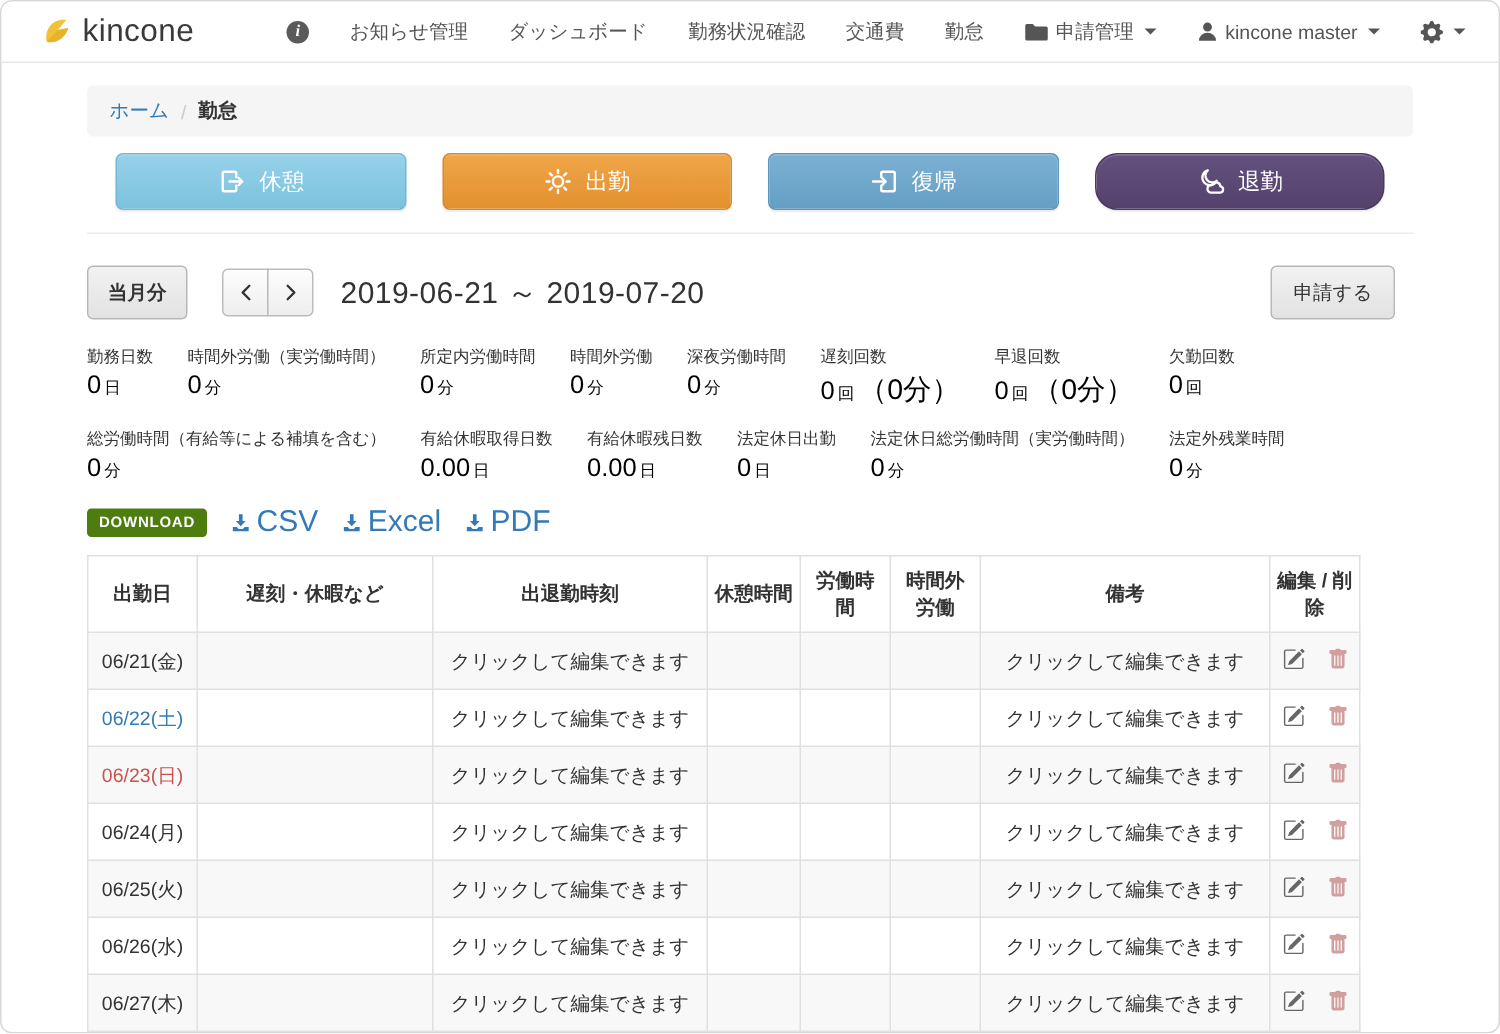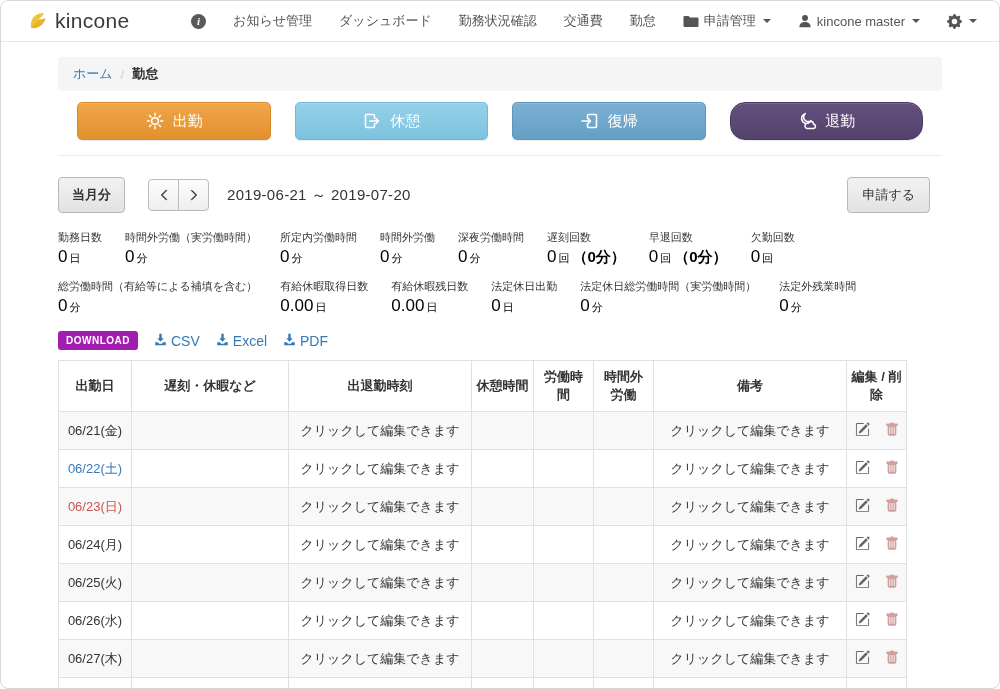--- a/index.html
+++ b/index.html
@@ -69,39 +69,39 @@
     border-radius: 4px; padding: 8px 13px; cursor: pointer;
   }
   .pager { display: inline-flex; margin-left: 23px; }
   .pager button {
     width: 31px; height: 32px; background: linear-gradient(#fdfdfd,#eee);
     border: 1px solid #bbb; cursor: pointer; display: inline-flex;
     align-items: center; justify-content: center; padding: 0;
   }
   .pager button:first-child { border-radius: 4px 0 0 4px; }
   .pager button:last-child  { border-radius: 0 4px 4px 0; margin-left: -1px; }
-  .range-text { margin-left: 18px; font-size: 15px; color: #333; letter-spacing: .3px; }
+  .range-text { margin-left: 18px; font-size: 20px; color: #333; letter-spacing: .3px; }
   .apply-btn { margin-left: auto; margin-right: 12px; font-weight: normal; padding: 8px 14px; }
 
   .stats-row { margin-top: 17px; display: flex; gap: 23px; align-items: flex-start; }
   .stats-row + .stats-row { margin-top: 12px; }
   .stat-label { font-size: 11px; color: #333; white-space: nowrap; }
   .stat-value { margin-top: 2px; color: #000000; }
   .stat-value .num { font-size: 17px; }
   .stat-value .unit { font-size: 11px; margin-left: 2px; }
-  .stat-value .extra { font-size: 15px; margin-left: 3px; font-weight: bold; }
+  .stat-value .extra { font-size: 19px; margin-left: 3px; }
 
   .download-row { margin-top: 15px; display: flex; align-items: center; gap: 16px; }
   .dl-badge {
-    background: #a21caf; color: #fff; font-size: 10px; font-weight: bold;
+    background: #4d7c0f; color: #fff; font-size: 10px; font-weight: bold;
     letter-spacing: .5px; padding: 4px 8px; border-radius: 3px; cursor: pointer;
   }
   .dl-link {
-    color: #337ab7; font-size: 14px; text-decoration: none; cursor: pointer;
-    display: inline-flex; align-items: flex-start; gap: 4px;
+    color: #337ab7; font-size: 20px; text-decoration: none; cursor: pointer;
+    display: inline-flex; align-items: center; gap: 4px;
   }
 
   
   table.attendance {
     margin-top: 10px; width: 848px; border-collapse: collapse;
     font-size: 13px; table-layout: fixed;
   }
   .attendance th, .attendance td { border: 1px solid #e0e0e0; text-align: center; }
   .attendance th { padding: 7px 4px; color: #333; font-weight: bold; background: #fff; }
   .attendance td { height: 38px; color: #333; }
@@ -168,37 +168,37 @@
 
   <div class="content">
 
     <div class="breadcrumb">
       <a>ホーム</a>
       <span class="sep">/</span>
       <span class="active">勤怠</span>
     </div>
 
     <div class="actions">
+      <button class="action-btn btn-break">
+        <span style="display:inline-flex;">
+          <svg width="20" height="20" viewBox="0 0 20 20" fill="none" stroke="#fff" stroke-width="1.6" stroke-linecap="round" stroke-linejoin="round">
+            <path d="M12.5 12.8 v2.7 a1 1 0 0 1 -1 1 h-7 a1 1 0 0 1 -1 -1 v-11 a1 1 0 0 1 1 -1 h7 a1 1 0 0 1 1 1 v2.7"></path>
+            <path d="M8 10 h8.5 M14 7.5 L16.5 10 L14 12.5"></path>
+          </svg>
+        </span>
+        <span>休憩</span>
+      </button>
       <button class="action-btn btn-clockin">
         <span style="display:inline-flex;">
           <svg width="20" height="20" viewBox="0 0 20 20" fill="none" stroke="#fff" stroke-width="1.6" stroke-linecap="round">
             <circle cx="10" cy="10" r="3.4"></circle>
             <path d="M10 2.3v2 M10 15.7v2 M2.3 10h2 M15.7 10h2 M4.55 4.55l1.4 1.4 M14.05 14.05l1.4 1.4 M4.55 15.45l1.4-1.4 M14.05 5.95l1.4-1.4"></path>
           </svg>
         </span>
         <span>出勤</span>
-      </button>
-      <button class="action-btn btn-break">
-        <span style="display:inline-flex;">
-          <svg width="20" height="20" viewBox="0 0 20 20" fill="none" stroke="#fff" stroke-width="1.6" stroke-linecap="round" stroke-linejoin="round">
-            <path d="M12.5 12.8 v2.7 a1 1 0 0 1 -1 1 h-7 a1 1 0 0 1 -1 -1 v-11 a1 1 0 0 1 1 -1 h7 a1 1 0 0 1 1 1 v2.7"></path>
-            <path d="M8 10 h8.5 M14 7.5 L16.5 10 L14 12.5"></path>
-          </svg>
-        </span>
-        <span>休憩</span>
       </button>
       <button class="action-btn btn-return">
         <span style="display:inline-flex;">
           <svg width="20" height="20" viewBox="0 0 20 20" fill="none" stroke="#fff" stroke-width="1.6" stroke-linecap="round" stroke-linejoin="round">
             <path d="M7.5 12.8 v2.7 a1 1 0 0 0 1 1 h7 a1 1 0 0 0 1 -1 v-11 a1 1 0 0 0 -1 -1 h-7 a1 1 0 0 0 -1 1 v2.7"></path>
             <path d="M2 10 h8.5 M8 7.5 L10.5 10 L8 12.5"></path>
           </svg>
         </span>
         <span>復帰</span>
       </button>

